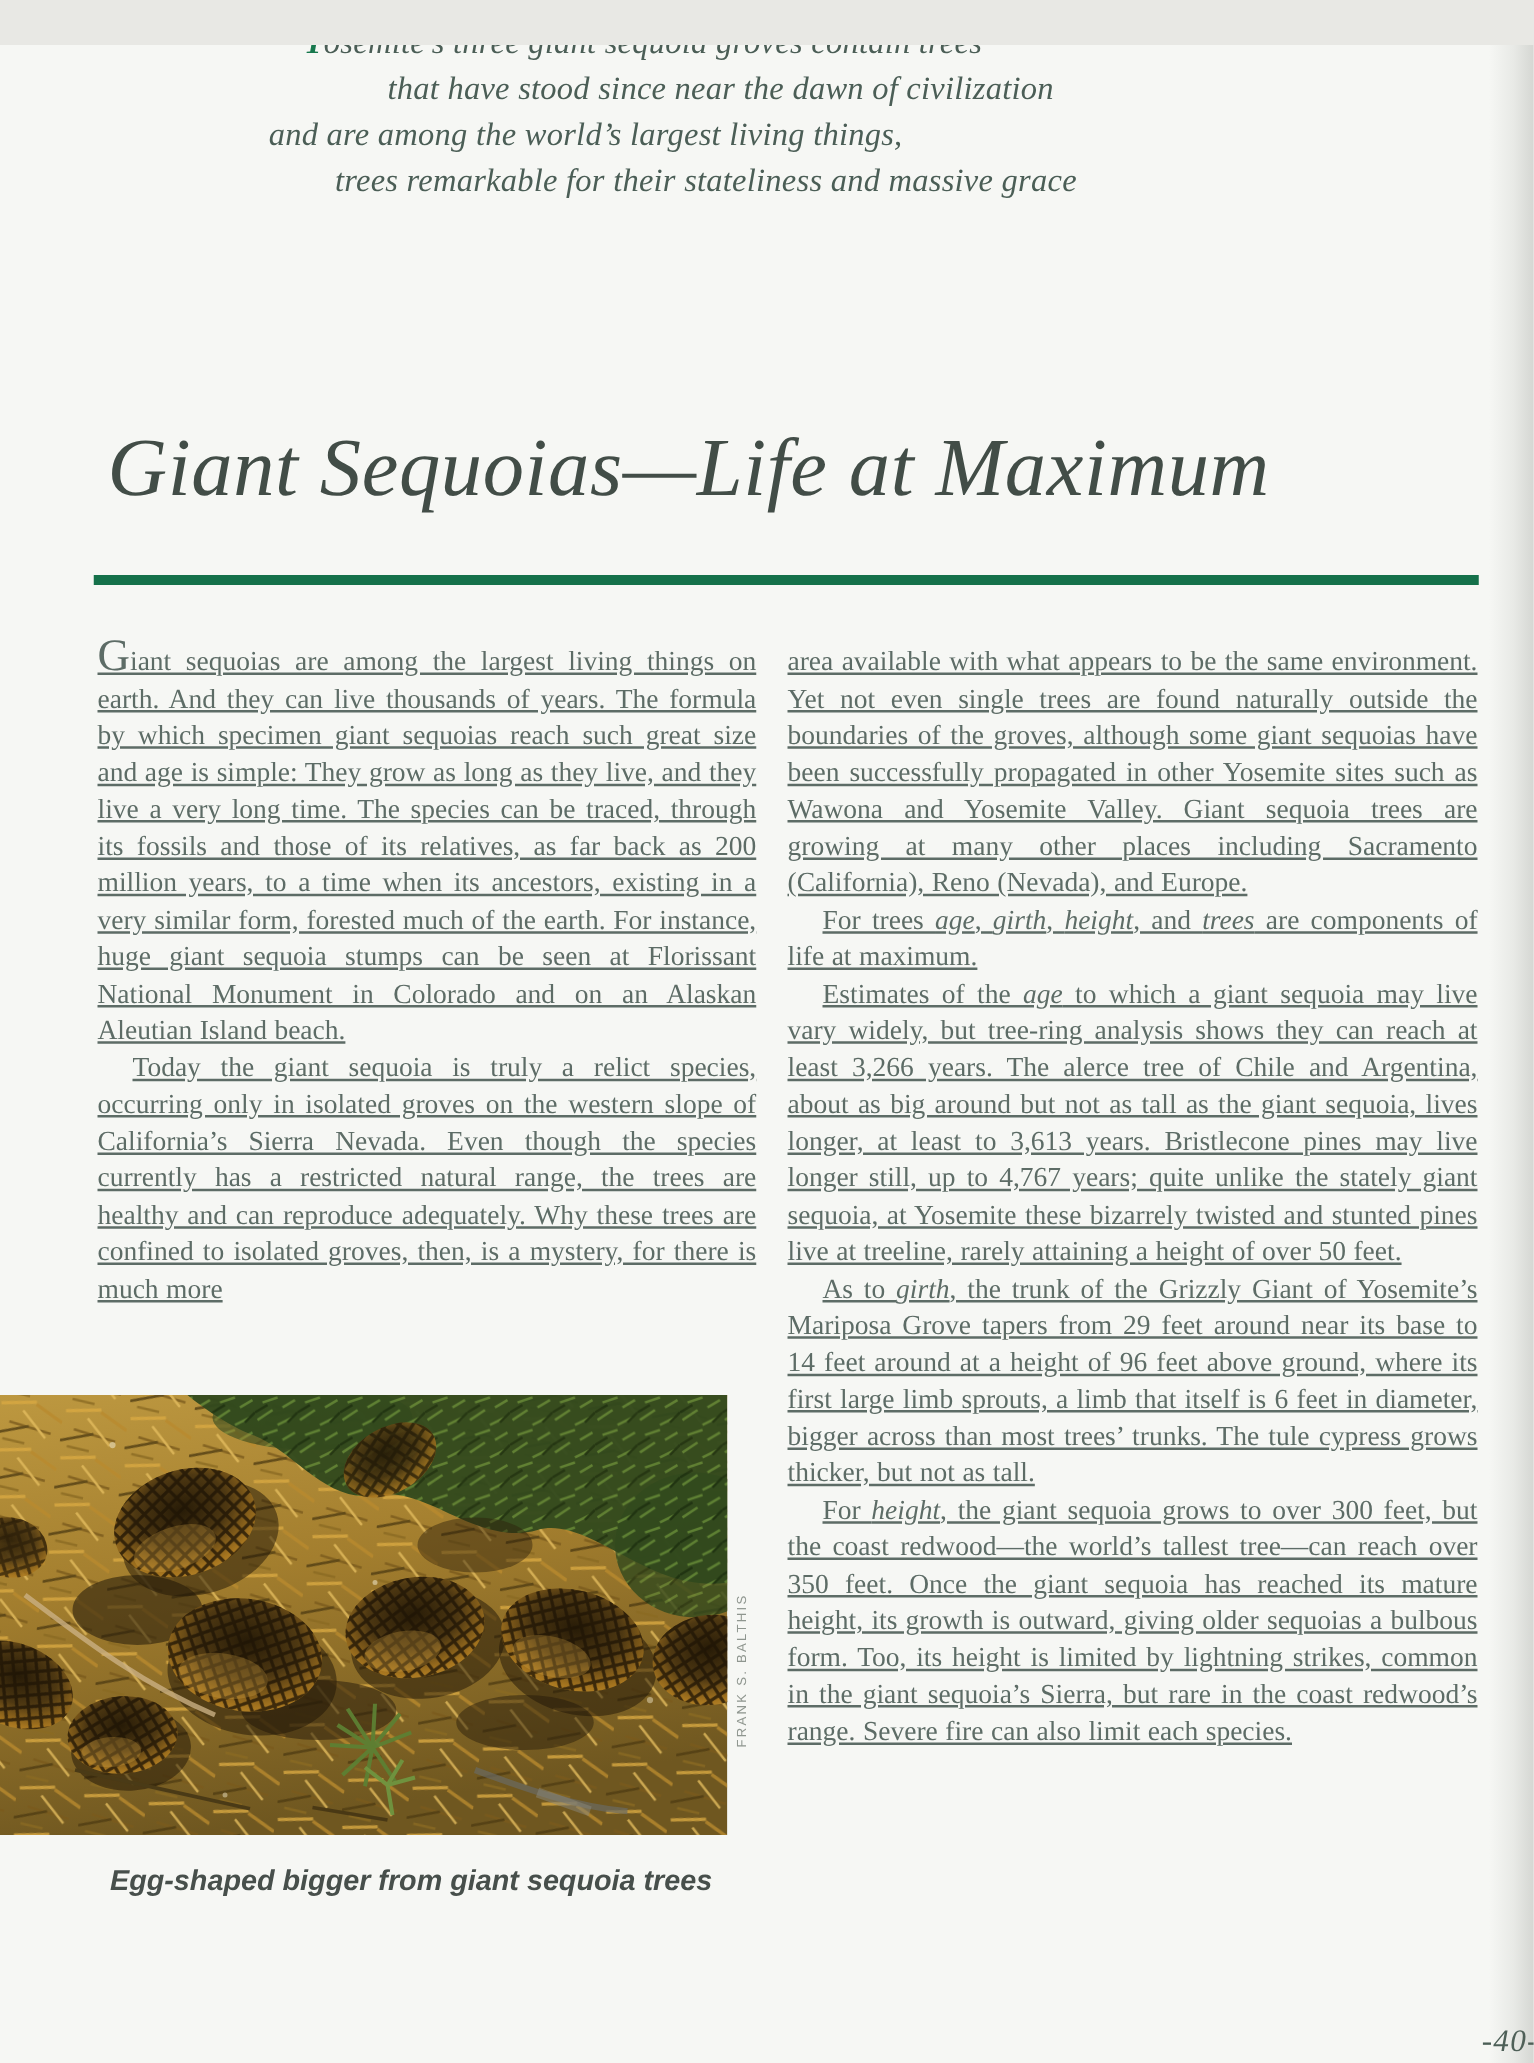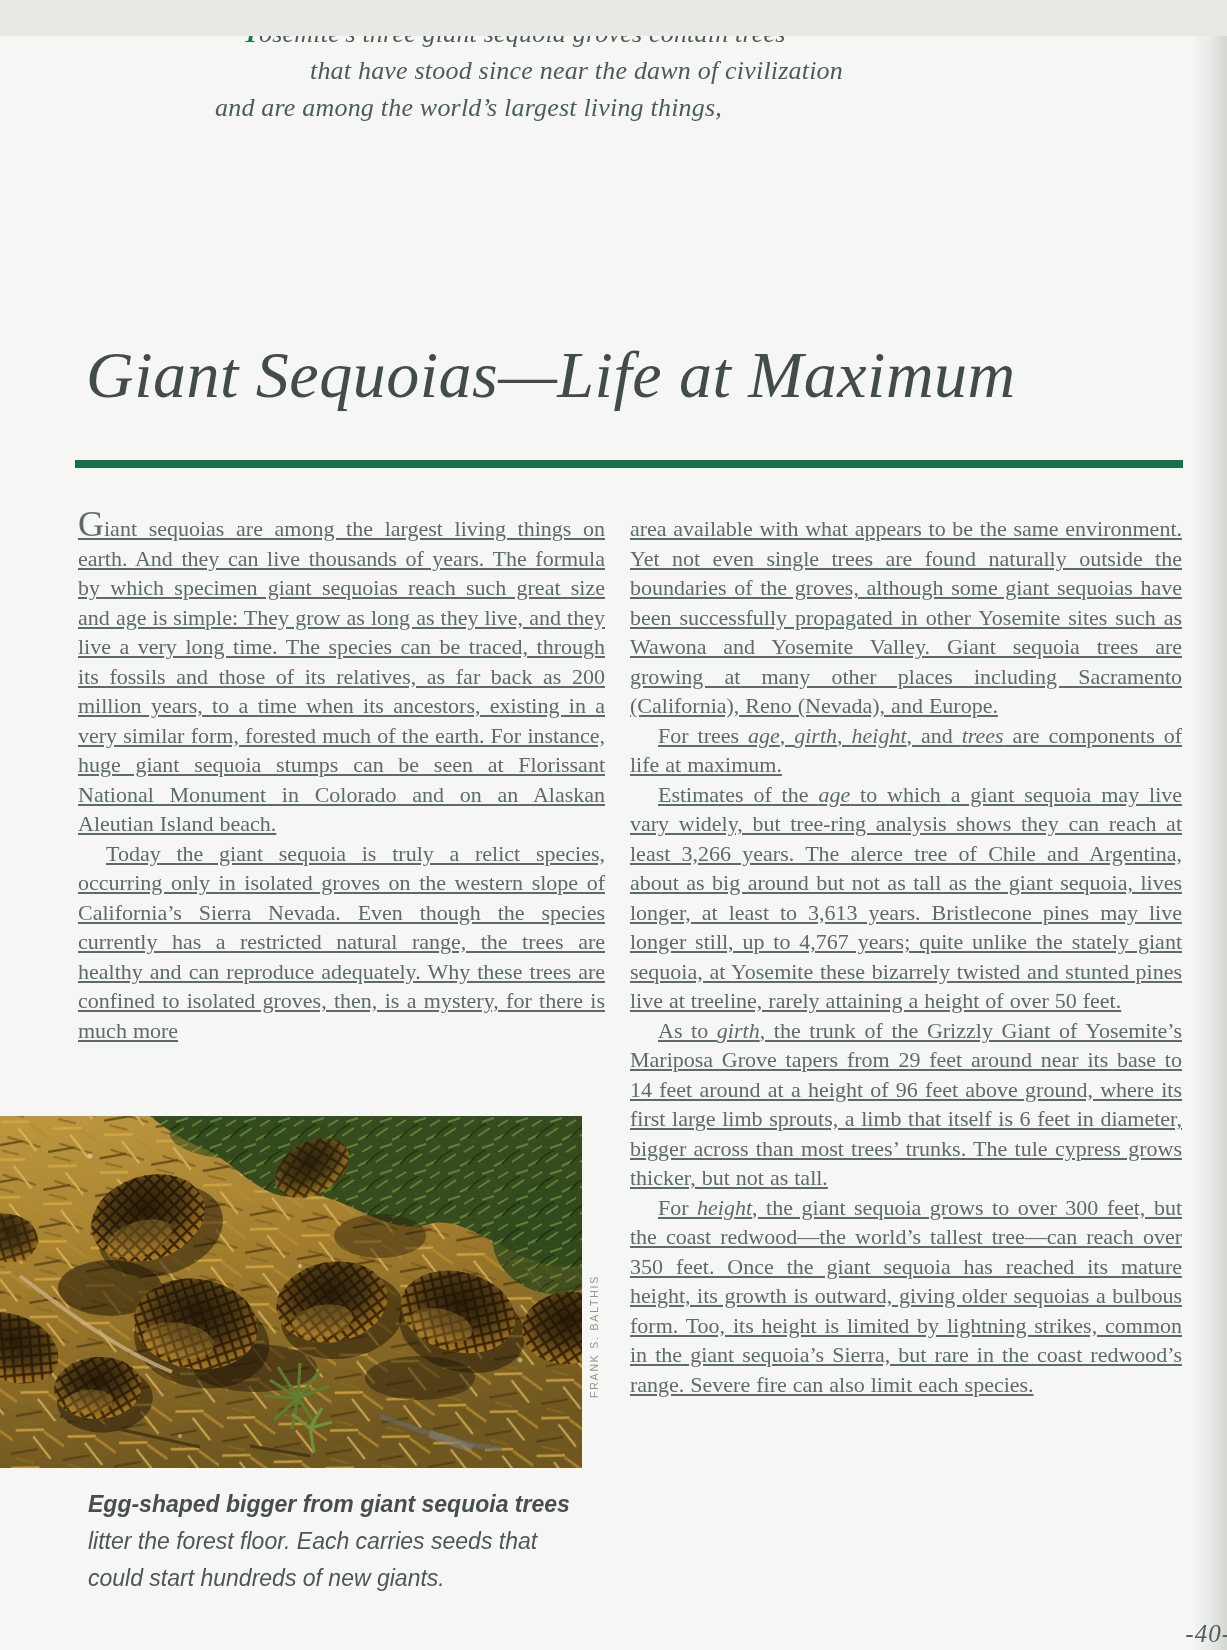--- a/index.html
+++ b/index.html
@@ -112,20 +112,21 @@
 </style>
 </head>
 <body>
 
 <div class="page">
 
   <div class="epigraph">
       <div class="ep-line ep-l1"><span class="ep-initial">Y</span><span>osemite’s three giant sequoia groves contain trees</span></div>
       <div class="ep-line ep-l2"><span>that have stood since near the dawn of civilization</span></div>
       <div class="ep-line ep-l3"><span>and are among the world’s largest living things,</span></div>
+      <div class="ep-line ep-l4"><span>trees remarkable for their stateliness and massive grace</span></div>
     </div>
 
   <div class="page-title">Giant Sequoias—Life at Maximum</div>
   <div class="title-rule"></div>
 
   <div class="columns">
     <div class="col-left">
         <p class="body-para"><span class="dropcap">G</span><span>iant sequoias are among the largest living things on earth. And they can live thousands of years. The formula by which specimen giant sequoias reach such great size and age is simple: They grow as long as they live, and they live a very long time. The species can be traced, through its fossils and those of its relatives, as far back as 200 million years, to a time when its ancestors, existing in a very similar form, forested much of the earth. For instance, huge giant sequoia stumps can be seen at Florissant National Monument in Colorado and on an Alaskan Aleutian Island beach.</span></p>
         <p class="body-para"><span>Today the giant sequoia is truly a relict species, occurring only in isolated groves on the western slope of California’s Sierra Nevada. Even though the species currently has a restricted natural range, the trees are healthy and can reproduce adequately. Why these trees are confined to isolated groves, then, is a mystery, for there is much more</span></p>
       </div>
@@ -245,20 +246,19 @@
       <circle cx="300" cy="150" r="2" fill="#e9dfc0" opacity="0.6"></circle>
       <circle cx="520" cy="244" r="2.5" fill="#e9dfc0" opacity="0.5"></circle>
       <circle cx="180" cy="320" r="2" fill="#e9dfc0" opacity="0.5"></circle>
     </svg>
   </div>
 
   <div class="photo-credit">FRANK S. BALTHIS</div>
 
   <div class="caption">
     <div class="caption-lead">Egg-shaped bigger from giant sequoia trees</div>
-    <div class="caption-body">litter the forest floor. Each carries seeds that could start hundreds of new giants.</div>
   </div>
 
   <div class="folio">-40-</div>
 
   <div class="edge-right"></div>
   <div class="edge-bottom"></div>
 </div>
 
 </body></html>

